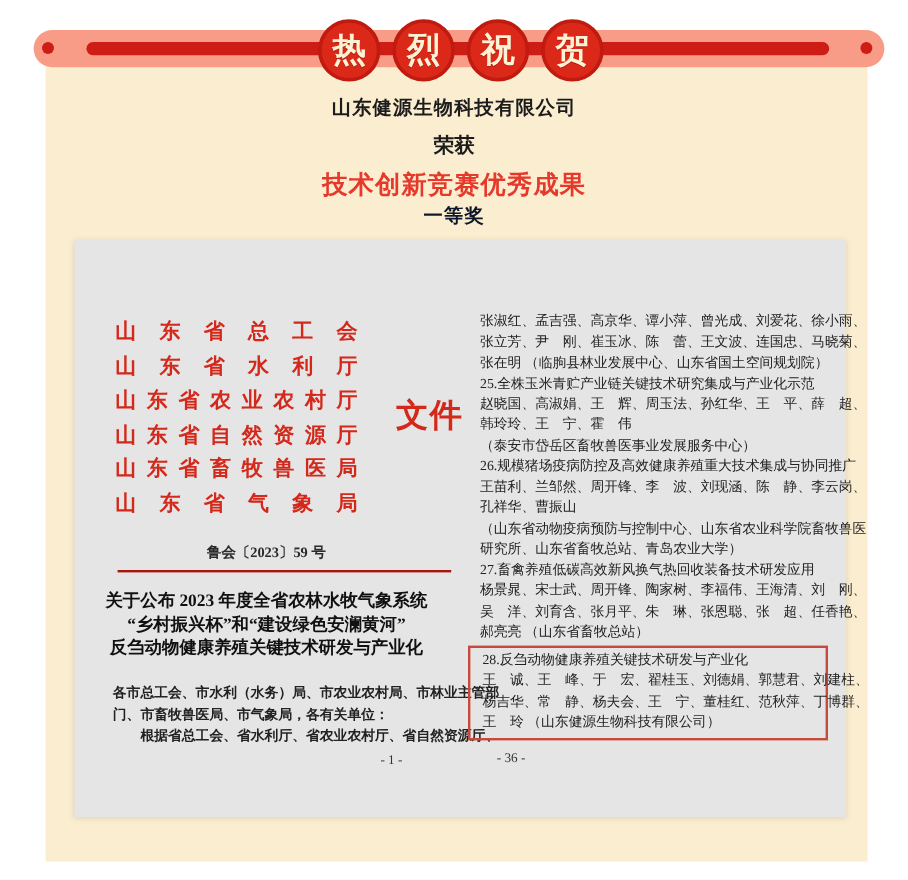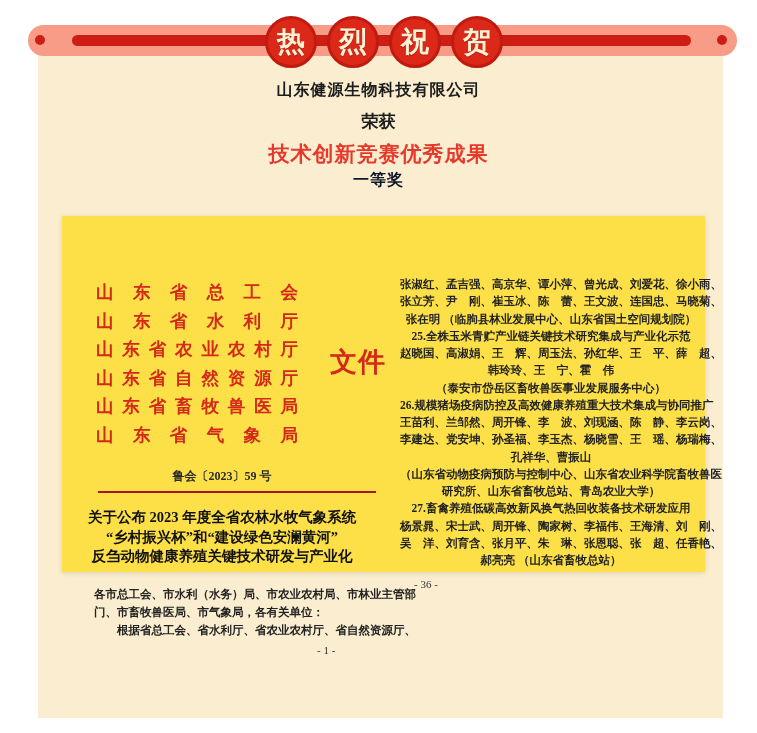--- a/index.html
+++ b/index.html
@@ -25,39 +25,39 @@
     text-shadow: 0 1px 0 rgba(140,10,5,.55); }
 
   
   .congrats { position: absolute; left: 0; top: 0; width: 757px; text-align: center; }
   .company   { position: absolute; top: 80px;  width: 100%; font-size: 16px; font-weight: bold; color: #1c1c1c; letter-spacing: 1px; }
   .awarded   { position: absolute; top: 110px; width: 100%; font-size: 17px; font-weight: bold; color: #1c1c1c; }
   .award-l1  { position: absolute; top: 140px; width: 100%; font-size: 21px; font-weight: bold; color: #E6392B; letter-spacing: 1px; }
   .award-l2  { position: absolute; top: 170px; width: 100%; font-size: 16px; font-weight: bold; color: #0f172a; letter-spacing: 1px; }
 
   
-  .doc { position: absolute; left: 62px; top: 216px; width: 643px; height: 356px; background: #fde047;
+  .doc { position: absolute; left: 62px; top: 200px; width: 643px; height: 481px; background: #e5e5e5;
     box-shadow: 0 1px 5px rgba(90,70,40,.18); font-family: "Liberation Serif", "DejaVu Serif", serif; color: #1e1e1e; }
 
   
   .issuers { position: absolute; left: 34px; top: 62px; width: 202px; }
   .issuer-line { height: 28.6px; line-height: 28.6px; font-size: 17.5px; font-weight: bold; color: #D3281A;
     text-align: justify; text-align-last: justify; white-space: nowrap; }
   .doc-label { position: absolute; left: 234px; top: 128px; font-size: 27px; font-weight: bold; color: #D3281A; letter-spacing: 1px; margin-left: 34px; }
   .doc-number { position: absolute; left: 0; top: 252px; width: 320px; text-align: center; font-size: 12px; font-weight: 600; color: #2a2a2a; }
   .red-rule { position: absolute; left: 36px; top: 275px; width: 278px; height: 2px; background: #A8150E; }
   .doc-title { position: absolute; left: 25px; top: 292px; width: 270px; text-align: center;
     font-size: 14.5px; font-weight: bold; line-height: 19.5px; color: #111; }
   .doc-body { position: absolute; left: 32px; top: 370px; width: 280px; }
   .doc-body-line { font-size: 11.5px; font-weight: 600; line-height: 17.8px; white-space: nowrap; color: #222; }
   .page-num-left { position: absolute; left: 255px; top: 428px; font-size: 11px; color: #333; }
 
   
   .right-col { position: absolute; left: 338px; top: 60px; width: 302px; }
-  .r-line { height: 17.25px; line-height: 17.25px; font-size: 11.5px; font-weight: 700; white-space: nowrap; color: #222; text-align: center; }
+  .r-line { height: 17.25px; line-height: 17.25px; font-size: 11.5px; font-weight: 400; white-space: nowrap; color: #222; }
   .award-box { margin: 2px 0 0 -10px; border: 2px solid #C9493D; padding: 2px 0 4px 10px; width: 300px; }
   .page-num-right { margin: 9px 0 0 14px; font-size: 11px; color: #333; }
 </style>
 </head>
 <body>
 
 <div class="poster">
 
   <div class="cream"></div>
 
@@ -115,25 +115,30 @@
     <div class="right-col">
       <div class="r-line">张淑红、孟吉强、高京华、谭小萍、曾光成、刘爱花、徐小雨、</div>
       <div class="r-line">张立芳、尹　刚、崔玉冰、陈　蕾、王文波、连国忠、马晓菊、</div>
       <div class="r-line">张在明 （临朐县林业发展中心、山东省国土空间规划院）</div>
       <div class="r-line">25.全株玉米青贮产业链关键技术研究集成与产业化示范</div>
       <div class="r-line">赵晓国、高淑娟、王　辉、周玉法、孙红华、王　平、薛　超、</div>
       <div class="r-line">韩玲玲、王　宁、霍　伟</div>
       <div class="r-line">（泰安市岱岳区畜牧兽医事业发展服务中心）</div>
       <div class="r-line">26.规模猪场疫病防控及高效健康养殖重大技术集成与协同推广</div>
       <div class="r-line">王苗利、兰邹然、周开锋、李　波、刘现涵、陈　静、李云岗、</div>
-      <div class="r-line">李建达、党安坤、孙圣福、李玉杰、杨晓雪、王　瑶、杨瑞梅、</div>
       <div class="r-line">孔祥华、曹振山</div>
       <div class="r-line">（山东省动物疫病预防与控制中心、山东省农业科学院畜牧兽医</div>
       <div class="r-line">研究所、山东省畜牧总站、青岛农业大学）</div>
       <div class="r-line">27.畜禽养殖低碳高效新风换气热回收装备技术研发应用</div>
       <div class="r-line">杨景晁、宋士武、周开锋、陶家树、李福伟、王海清、刘　刚、</div>
       <div class="r-line">吴　洋、刘育含、张月平、朱　琳、张恩聪、张　超、任香艳、</div>
       <div class="r-line">郝亮亮 （山东省畜牧总站）</div>
+      <div class="award-box">
+        <div class="r-line">28.反刍动物健康养殖关键技术研发与产业化</div>
+        <div class="r-line">王　诚、王　峰、于　宏、翟桂玉、刘德娟、郭慧君、刘建柱、</div>
+        <div class="r-line">杨吉华、常　静、杨夫会、王　宁、董桂红、范秋萍、丁博群、</div>
+        <div class="r-line">王　玲 （山东健源生物科技有限公司）</div>
+      </div>
       <div class="page-num-right">- 36 -</div>
     </div>
 
   </div>
 </div>
 
 </body></html>

